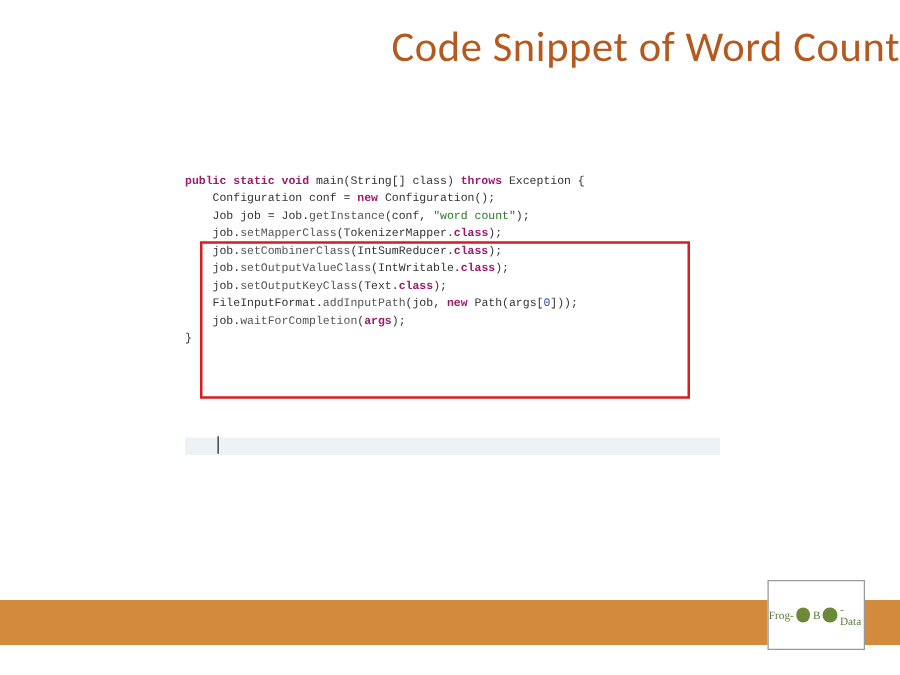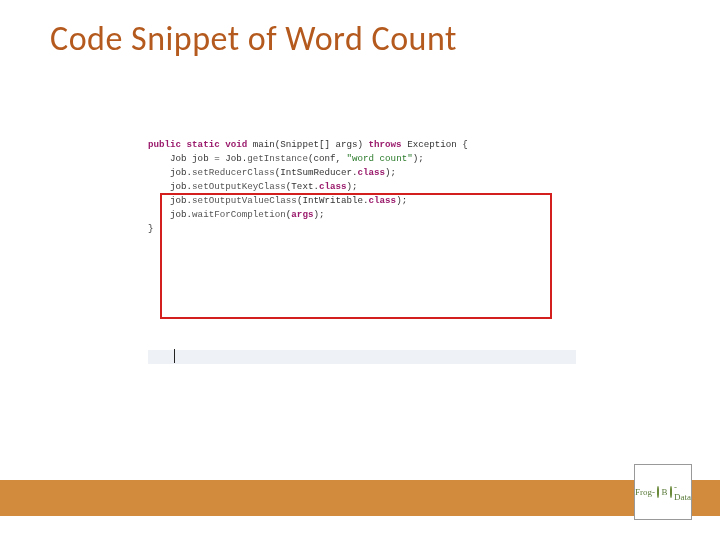--- a/index.html
+++ b/index.html
@@ -10,20 +10,21 @@
     font-family: "Segoe UI", Calibri, Arial, sans-serif;
     position: relative;
     overflow: hidden;
   }
   .title {
     font-size: 34px;
     color: #b55a1e;
     font-weight: 300;
     padding: 18px 0 0 50px;
     letter-spacing: 0.5px;
+    text-align: right;
   }
   .code-area {
     position: absolute;
     left: 148px;
     top: 138px;
     font-family: Menlo, Consolas, "Courier New", monospace;
     font-size: 9.2px;
     line-height: 14px;
     color: #333;
   }
@@ -71,21 +72,21 @@
     left: 0;
     bottom: 58px;
     width: 720px;
     height: 2px;
     background: #d28a3c;
   }
   .logo {
     position: absolute;
     right: 28px;
     bottom: 20px;
-    width: 58px;
+    width: 78px;
     height: 56px;
     background: #ffffff;
     border: 1px solid #999;
     display: flex;
     align-items: center;
     justify-content: center;
     font-size: 9px;
     color: #5a7b3a;
     font-family: Georgia, serif;
   }
@@ -95,25 +96,28 @@
   }
 </style>
 </head>
 <body>
 
 <div class="title">Code Snippet of Word Count</div>
 
 <div class="highlight-row"></div>
 
 <div class="code-area">
-  <div class="code-line"><span class="kw">public static void</span><span> main(Snippet[] args) </span><span class="kw">throws</span><span> Exception {</span></div>
+  <div class="code-line"><span class="kw">public static void</span><span> main(String[] class) </span><span class="kw">throws</span><span> Exception {</span></div>
+  <div class="code-line"><span>    Configuration conf = </span><span class="kw">new</span><span> Configuration();</span></div>
   <div class="code-line"><span>    Job job = Job.</span><span class="call">getInstance</span><span>(conf, </span><span class="str">"word count"</span><span>);</span></div>
-  <div class="code-line"><span>    job.</span><span class="call">setReducerClass</span><span>(IntSumReducer.</span><span class="kw">class</span><span>);</span></div>
+  <div class="code-line"><span>    job.</span><span class="call">setMapperClass</span><span>(TokenizerMapper.</span><span class="kw">class</span><span>);</span></div>
+  <div class="code-line"><span>    job.</span><span class="call">setCombinerClass</span><span>(IntSumReducer.</span><span class="kw">class</span><span>);</span></div>
+  <div class="code-line"><span>    job.</span><span class="call">setOutputValueClass</span><span>(IntWritable.</span><span class="kw">class</span><span>);</span></div>
   <div class="code-line"><span>    job.</span><span class="call">setOutputKeyClass</span><span>(Text.</span><span class="kw">class</span><span>);</span></div>
-  <div class="code-line"><span>    job.</span><span class="call">setOutputValueClass</span><span>(IntWritable.</span><span class="kw">class</span><span>);</span></div>
+  <div class="code-line"><span>    FileInputFormat.</span><span class="call">addInputPath</span><span>(job, </span><span class="kw">new</span><span> Path(args[</span><span class="num">0</span><span>]));</span></div>
   <div class="code-line"></div>
   <div class="code-line"><span>    job.</span><span class="call">waitForCompletion</span><span>(</span><span class="kw">args</span><span>);</span></div>
   <div class="code-line"></div>
   <div class="code-line">}</div>
 </div>
 
 <div class="caret"></div>
 
 <div class="redbox"></div>
 

